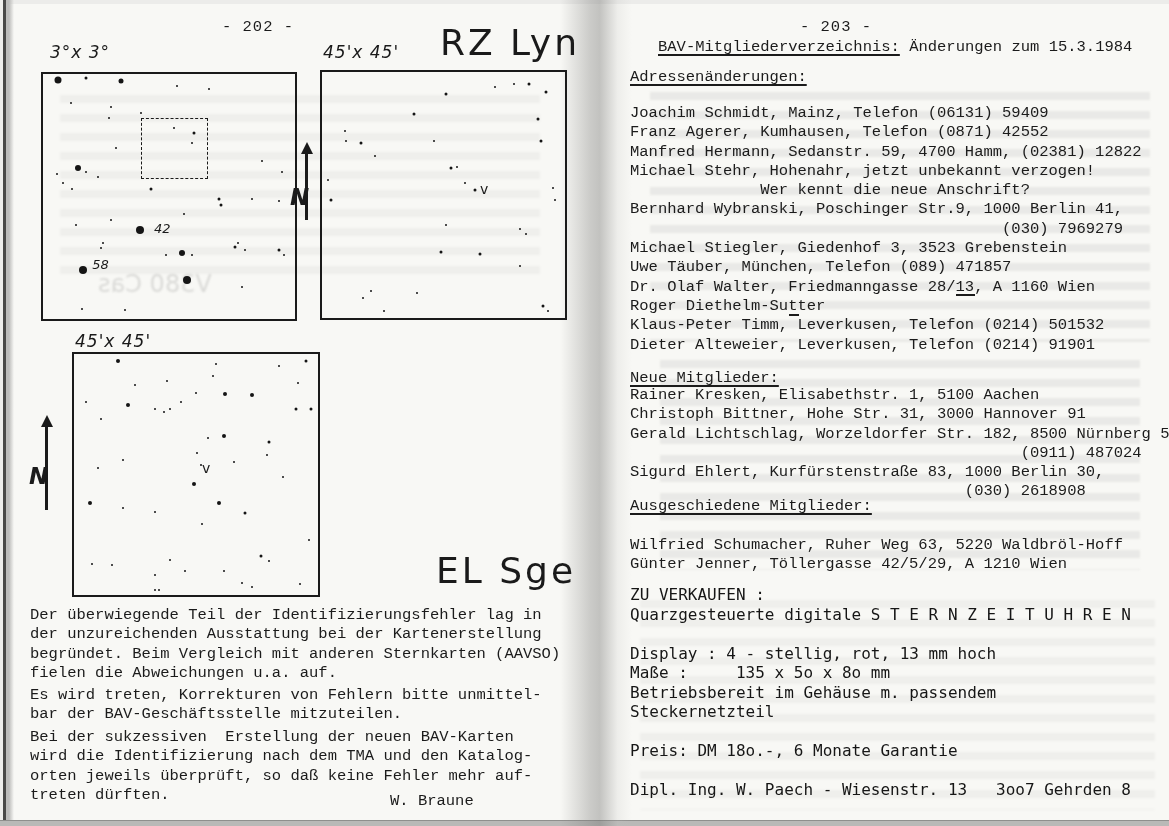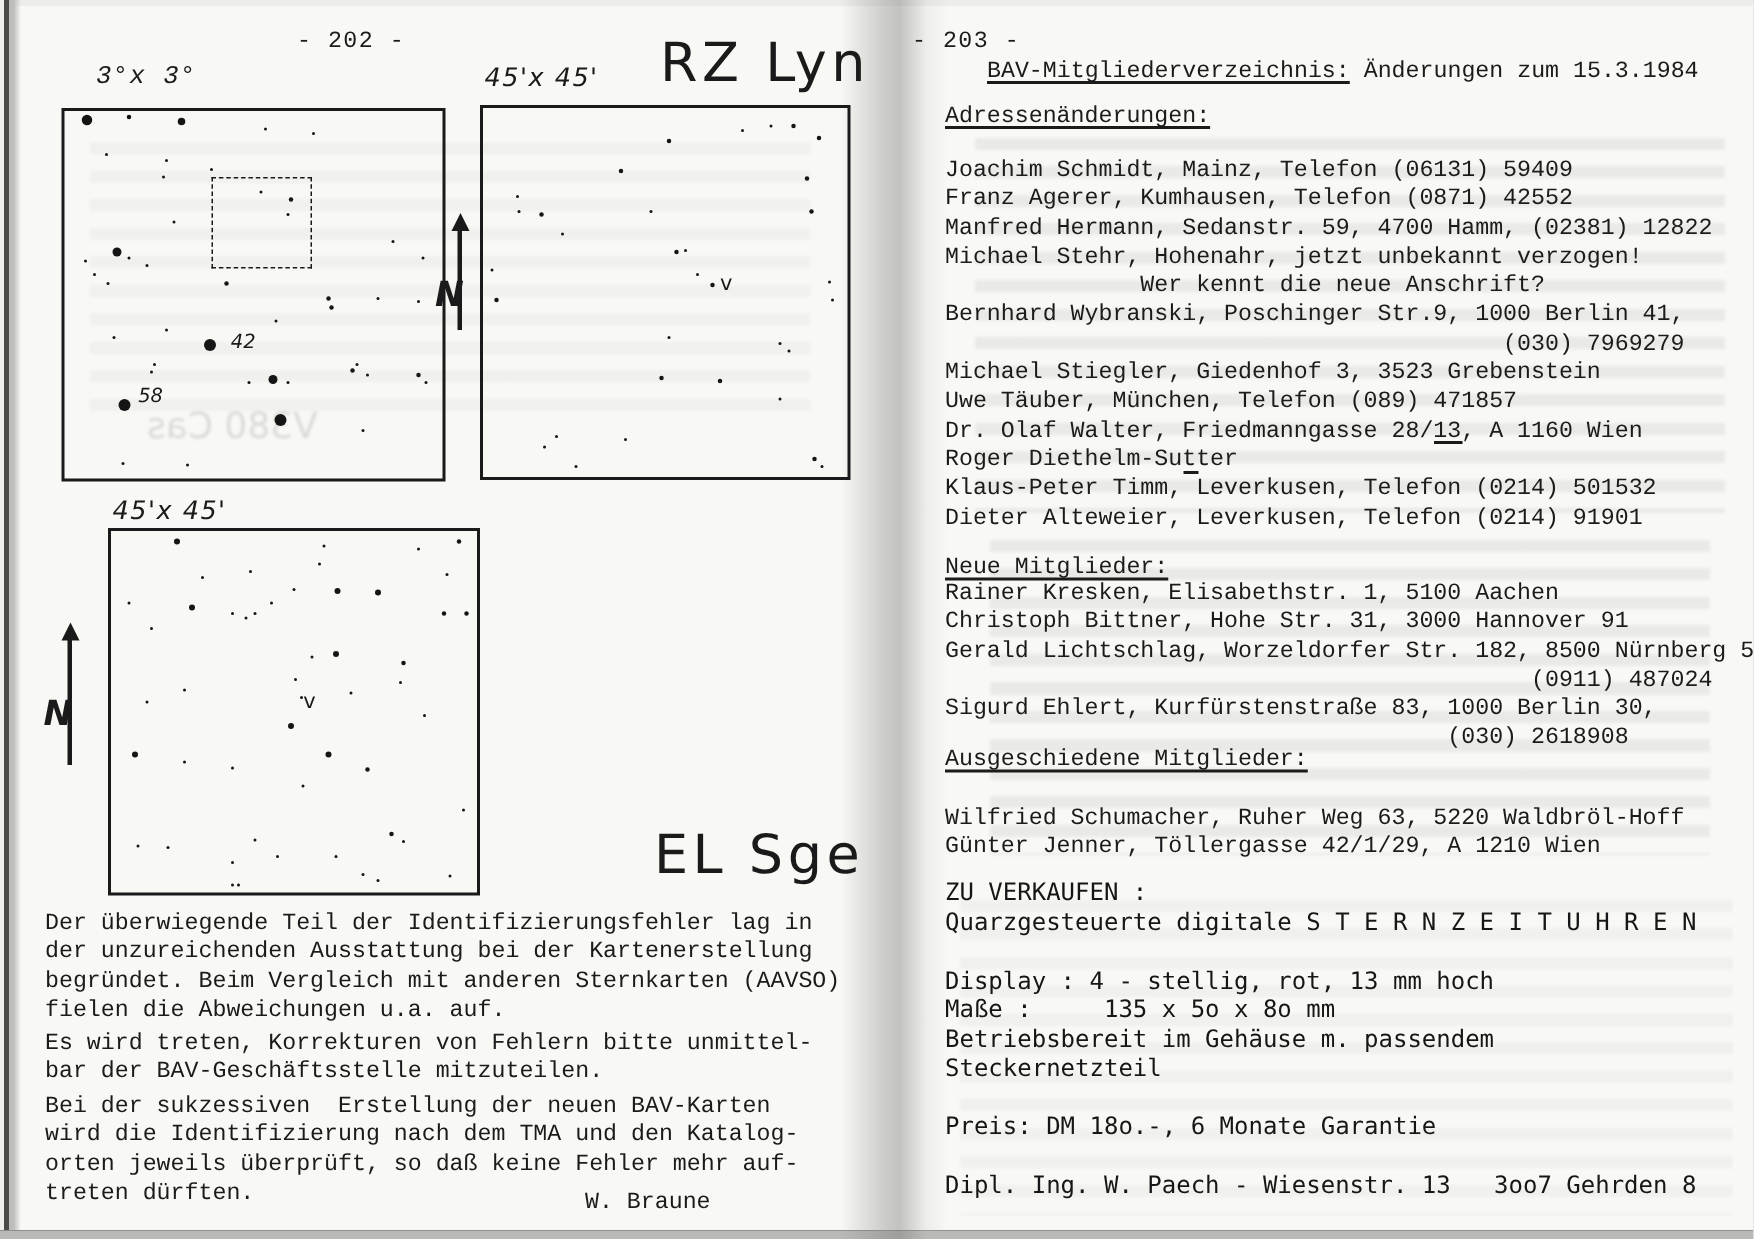--- a/index.html
+++ b/index.html
@@ -18,21 +18,21 @@
     background:linear-gradient(90deg,rgba(150,150,148,0) 0%,rgba(130,130,128,.38) 42%,rgba(120,120,118,.42) 55%,rgba(190,190,188,.18) 80%,rgba(190,190,188,0) 100%);}
   
   .bleed{position:absolute;pointer-events:none;filter:blur(1px);
     background:repeating-linear-gradient(180deg,rgba(110,110,108,.10) 0 8px,rgba(0,0,0,0) 8px 19px);}
   .bleed.light{background:repeating-linear-gradient(180deg,rgba(110,110,108,.06) 0 8px,rgba(0,0,0,0) 8px 19px);}
   .bleed-text{position:absolute;transform:scaleX(-1);filter:blur(1.2px);opacity:.22;
     font-family:"DejaVu Sans",sans-serif;font-size:24px;color:#6f6f6d;pointer-events:none;}
   
   .tw{position:absolute;font-family:"Liberation Mono",monospace;font-size:15.5px;
     line-height:19.3px;white-space:pre;letter-spacing:0;}
-  .tw-c{}
+  .tw-c{text-align:center;}
   .uline{text-decoration:underline;text-underline-offset:3px;text-decoration-thickness:1.5px;}
   .pagenum{letter-spacing:1px;}
   .accent-underline{position:absolute;height:1.5px;background:#1b1b1b;}
   
   .sale{position:absolute;font-family:"DejaVu Sans Mono",monospace;font-size:16px;
     line-height:19.5px;white-space:pre;color:#161616;}
   
   .chart{position:absolute;border:2px solid #1a1a1a;background:transparent;}
   .star{position:absolute;background:#151515;border-radius:50%;transform:translate(-50%,-50%);}
   .dashed-box{position:absolute;border:1.6px dashed #1a1a1a;}
@@ -60,21 +60,21 @@
   <div class="gutter"></div>
   <div class="bleed light" style="left:60px;top:95px;width:480px;height:180px;"></div>
   <div class="bleed" style="left:650px;top:92px;width:500px;height:250px;"></div>
   <div class="bleed" style="left:660px;top:360px;width:480px;height:210px;"></div>
   <div class="bleed light" style="left:640px;top:600px;width:515px;height:210px;"></div>
 
   <div>
 
     <div class="tw tw-c pagenum" style="left:198px;top:18px;width:120px;">- 202 -</div>
 
-    <div class="hand scale-label" style="left:64px;top:42px;font-family:Liberation Mono, monospace;">3°x 3°</div>
+    <div class="hand scale-label" style="left:50px;top:42px;">3°x 3°</div>
     <div class="chart" style="left:41px;top:72px;width:252px;height:245px;">
       <div class="dashed-box" style="left:39%;top:18%;width:25.5%;height:24%;"></div>
       <div class="hand star-num" style="left:44%;top:60%;">42</div>
       <div class="hand star-num" style="left:19.5%;top:74.5%;">58</div>
       <div class="bleed-text" style="left:22%;top:80%;">V380 Cas</div>
     <span class="star" style="left: 6%; top: 2.5%; width: 7px; height: 7px;"></span>
         <span class="star" style="left: 17%; top: 1.5%; width: 3px; height: 3px;"></span>
         <span class="star" style="left: 31%; top: 3%; width: 5px; height: 5px;"></span>
         <span class="star" style="left: 53%; top: 5%; width: 2px; height: 2px;"></span>
         <span class="star" style="left: 66%; top: 6%; width: 2px; height: 2px;"></span>
@@ -236,21 +236,21 @@
 bar der BAV-Geschäftsstelle mitzuteilen.</div>
     <div class="tw" style="left:30px;top:728px;">Bei der sukzessiven  Erstellung der neuen BAV-Karten
 wird die Identifizierung nach dem TMA und den Katalog-
 orten jeweils überprüft, so daß keine Fehler mehr auf-
 treten dürften.</div>
     <div class="tw" style="left:390px;top:792px;">W. Braune</div>
   </div>
 
   <div>
 
-    <div class="tw tw-c pagenum" style="left:608px;top:18px;width:360px;">- 203 -</div>
+    <div class="tw tw-c pagenum" style="left:656px;top:18px;width:360px;">- 203 -</div>
 
     <div class="tw" style="left:658px;top:38px;"><span class="uline">BAV-Mitgliederverzeichnis:</span><span> Änderungen zum 15.3.1984</span></div>
 
     <div class="tw uline" style="left:630px;top:68px;">Adressenänderungen:</div>
     <div class="tw" style="left:630px;top:104px;">Joachim Schmidt, Mainz, Telefon (06131) 59409
 Franz Agerer, Kumhausen, Telefon (0871) 42552
 Manfred Hermann, Sedanstr. 59, 4700 Hamm, (02381) 12822
 Michael Stehr, Hohenahr, jetzt unbekannt verzogen!
               Wer kennt die neue Anschrift?
 Bernhard Wybranski, Poschinger Str.9, 1000 Berlin 41,
@@ -268,21 +268,21 @@
     <div class="tw uline" style="left:630px;top:369px;">Neue Mitglieder:</div>
     <div class="tw" style="left:630px;top:386px;">Rainer Kresken, Elisabethstr. 1, 5100 Aachen
 Christoph Bittner, Hohe Str. 31, 3000 Hannover 91
 Gerald Lichtschlag, Worzeldorfer Str. 182, 8500 Nürnberg 50
                                           (0911) 487024
 Sigurd Ehlert, Kurfürstenstraße 83, 1000 Berlin 30,
                                     (030) 2618908</div>
 
     <div class="tw uline" style="left:630px;top:497px;">Ausgeschiedene Mitglieder:</div>
     <div class="tw" style="left:630px;top:536px;">Wilfried Schumacher, Ruher Weg 63, 5220 Waldbröl-Hoff
-Günter Jenner, Töllergasse 42/1/29, A 1210 Wien</div>
+Günter Jenner, Töllergasse 42/5/29, A 1210 Wien</div>
 
     <div class="sale" style="left:630px;top:585px;">ZU VERKAUFEN :
 Quarzgesteuerte digitale S T E R N Z E I T U H R E N
 
 Display : 4 - stellig, rot, 13 mm hoch
 Maße :     135 x 5o x 8o mm
 Betriebsbereit im Gehäuse m. passendem
 Steckernetzteil
 
 Preis: DM 18o.-, 6 Monate Garantie

